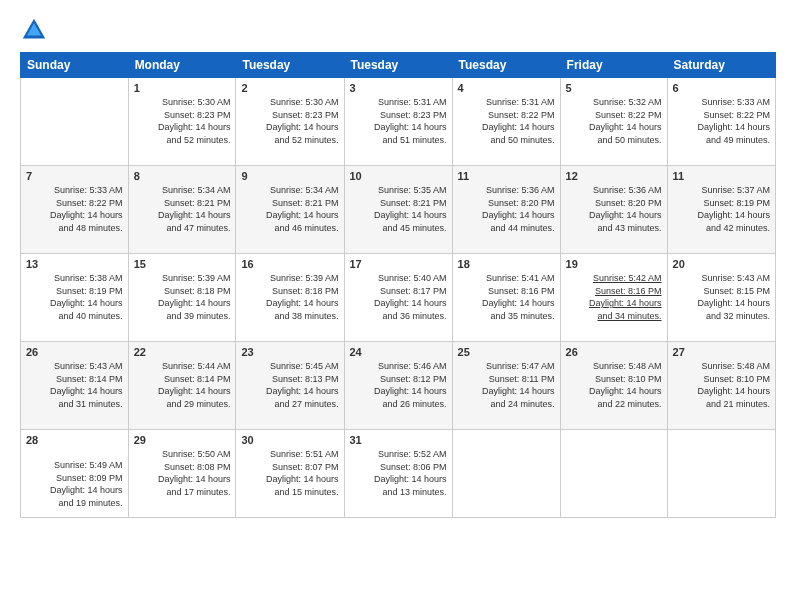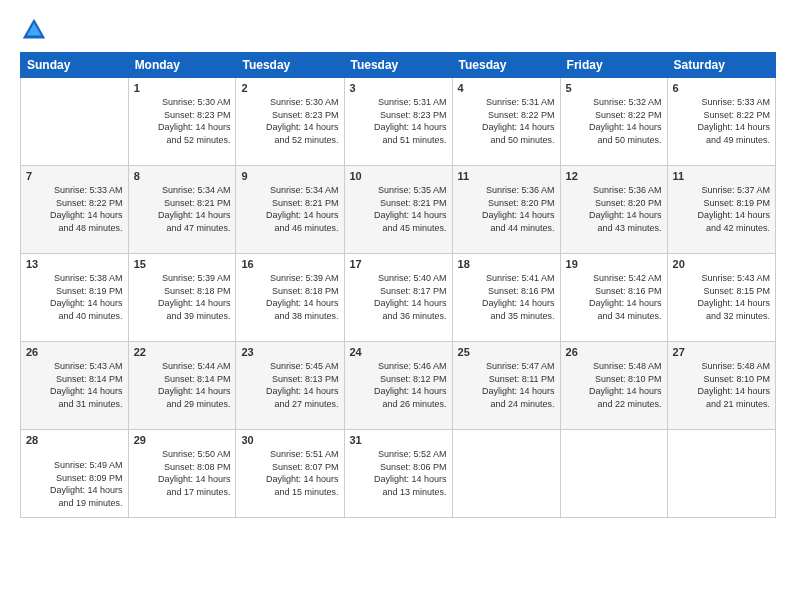--- a/index.html
+++ b/index.html
@@ -265,21 +265,21 @@
           </td>
           <td>
             <span class="day-number">18</span>
             <div class="cell-content" style="white-space: pre-line;">Sunrise: 5:41 AM
 Sunset: 8:16 PM
 Daylight: 14 hours
 and 35 minutes.</div>
           </td>
           <td>
             <span class="day-number">19</span>
-            <div class="cell-content" style="white-space: pre-line;">Sunrise: 5:42 AM
+            <div class="cell-content" style="white-space: pre-line; text-decoration: underline;">Sunrise: 5:42 AM
 Sunset: 8:16 PM
 Daylight: 14 hours
 and 34 minutes.</div>
           </td>
           <td>
             <span class="day-number">20</span>
             <div class="cell-content" style="white-space: pre-line;">Sunrise: 5:43 AM
 Sunset: 8:15 PM
 Daylight: 14 hours
 and 32 minutes.</div>

